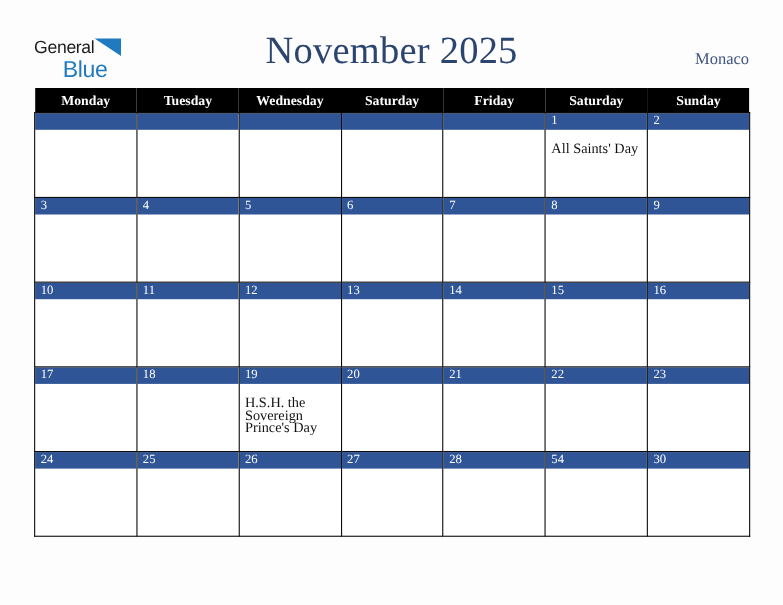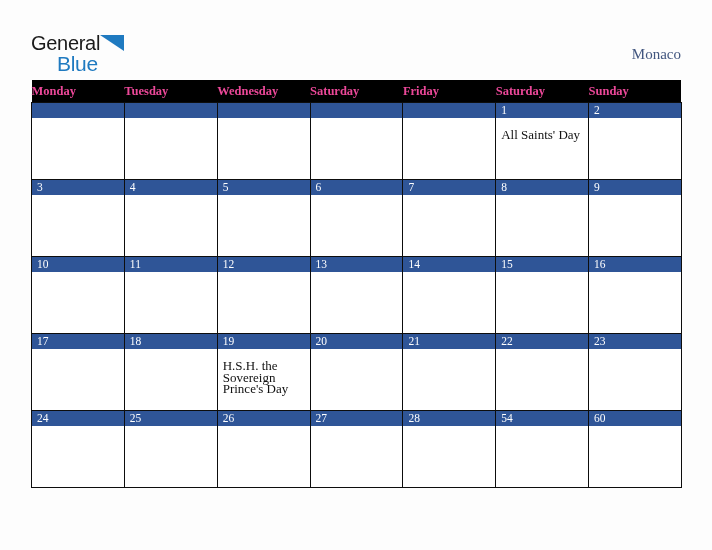--- a/index.html
+++ b/index.html
@@ -39,21 +39,21 @@
   }
   .logo-row1 {
     position: absolute;
     left: 0;
     top: 0;
     display: flex;
     align-items: flex-end;
   }
   .logo-general {
     font-family: "Liberation Sans", sans-serif;
-    font-size: 20px;
+    font-size: 16px;
     color: #1b1b1b;
     letter-spacing: -0.3px;
     line-height: 21px;
   }
   .logo-triangle {
     width: 0;
     height: 0;
     border-top: 16px solid #1f7ac0;
     border-left: 24px solid transparent;
     margin-left: 0px;
@@ -101,27 +101,27 @@
     position: absolute;
     left: 31px;
     top: 80px;
     width: 650px;
     border-collapse: collapse;
     table-layout: fixed;
   }
 
   .calendar th {
     background: #000000;
-    color: #ec4899;
+    color: #ffffff;
     font-family: "Liberation Serif", serif;
     font-size: 12.5px;
     font-weight: bold;
     height: 22px;
     padding: 0;
-    text-align: left;
+    text-align: center;
     border: 0;
     width: 92.85px;
   }
 
   .calendar td {
     padding: 0;
     border: 1px solid #0d0d0d;
     height: 76px;
     vertical-align: top;
     background: #ffffff;
@@ -155,20 +155,21 @@
   <div class="header">
 
     <div class="logo">
       <div class="logo-row1">
         <span class="logo-general">General</span>
         <span class="logo-triangle"></span>
       </div>
       <div class="logo-blue">Blue</div>
     </div>
 
+    <div class="month-title">November 2025</div>
 
     <div class="country-label">Monaco</div>
   </div>
 
   <table class="calendar">
     <thead>
       <tr>
         <th>Monday</th>
         <th>Tuesday</th>
         <th>Wednesday</th>
@@ -323,21 +324,21 @@
         </td>
         <td>
           <div class="daynum-band">28</div>
           <div class="event-area"></div>
         </td>
         <td>
           <div class="daynum-band">54</div>
           <div class="event-area"></div>
         </td>
         <td>
-          <div class="daynum-band">60</div>
+          <div class="daynum-band">30</div>
           <div class="event-area"></div>
         </td>
       </tr>
 
     </tbody>
   </table>
 
 </div>
 
 </body></html>

